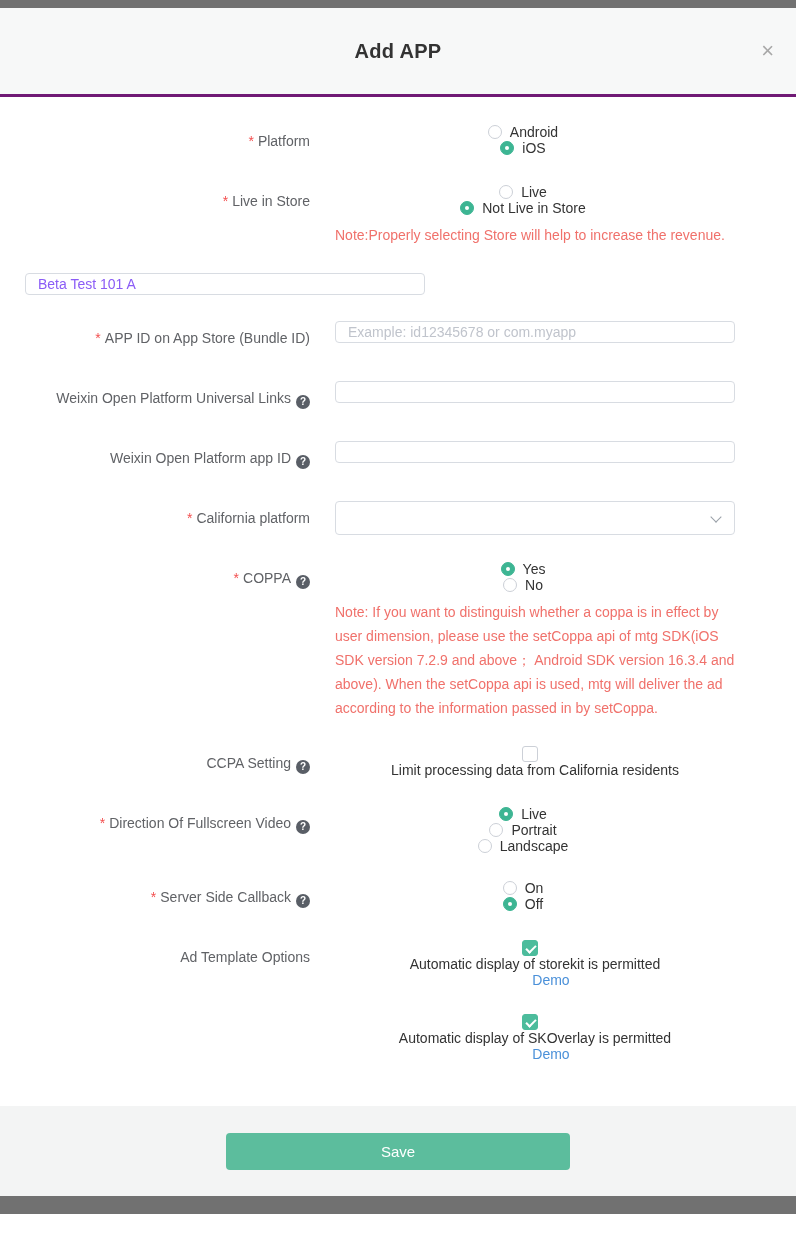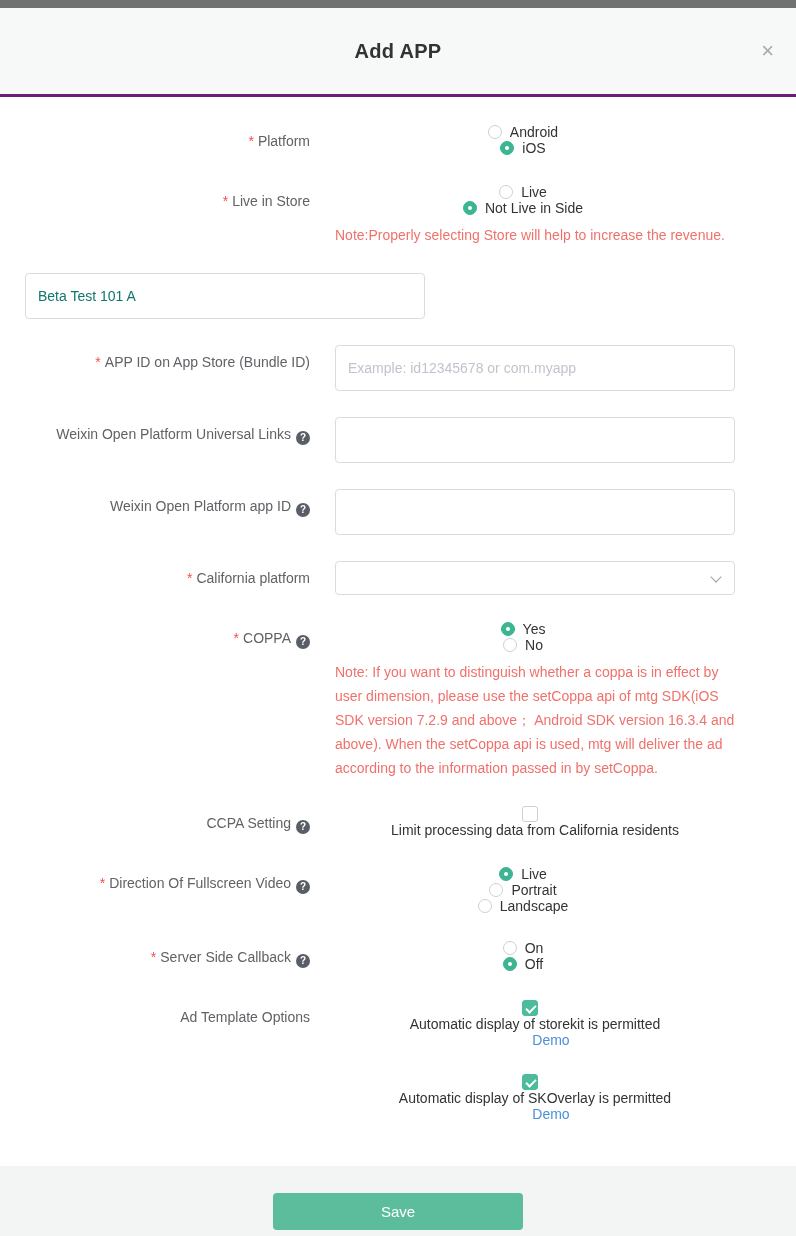--- a/index.html
+++ b/index.html
@@ -81,23 +81,23 @@
   .checkbox-icon.checked::after {
     content: ""; position: absolute; left: 5px; top: 2px;
     width: 4px; height: 8px;
     border: solid #fff; border-width: 0 2px 2px 0;
     transform: rotate(45deg);
   }
 
   .note { color: #f0716b; font-size: 14px; line-height: 24px; margin-top: 5px; }
 
   .text-input {
-    width: 400px; height: 46px;
+    width: 400px; height: 22px;
     border: 1px solid #d8dce2; border-radius: 4px;
-    padding: 0 12px; font-size: 14px; color: #0f766e;
+    padding: 0 12px; font-size: 14px; color: #8b5cf6;
     font-family: inherit; outline: none; background: #fff;
   }
   .text-input::placeholder { color: #c0c4cc; }
 
   .select {
     position: relative; width: 400px; height: 34px;
     border: 1px solid #d8dce2; border-radius: 4px;
     background: #fff; cursor: pointer;
   }
   .chevron {
@@ -109,21 +109,21 @@
   }
 
   .demo-link { color: #4a90d9; margin-left: 12px; cursor: pointer; text-decoration: none; padding-left: 20px; }
 
   .modal-footer {
     height: 90px;
     background: #f3f4f4;
     display: flex; align-items: center; justify-content: center;
   }
   .save-btn {
-    width: 250px; height: 37px;
+    width: 344px; height: 37px;
     background: #5cbd9d; color: #fff;
     border: none; border-radius: 4px;
     font-size: 15px; font-family: inherit;
     cursor: pointer;
   }
 </style>
 </head>
 <body>
 
 <div class="bar top"></div>
@@ -160,21 +160,21 @@
         <span class="req">*</span><span>Live in Store</span>
       </div>
       <div class="control">
         <div class="inline">
           <label class="radio-item">
             <span class="radio-icon"></span>
             <span>Live</span>
           </label>
           <label class="radio-item">
             <span class="radio-icon checked"></span>
-            <span>Not Live in Side</span>
+            <span>Not Live in Store</span>
           </label>
         </div>
         <div class="note">Note:Properly selecting Store will help to increase the revenue.</div>
       </div>
     </div>
 
     <div class="row">
       <div class="control">
         <input class="text-input" type="text" value="Beta Test 101 A" style="">
       </div>

